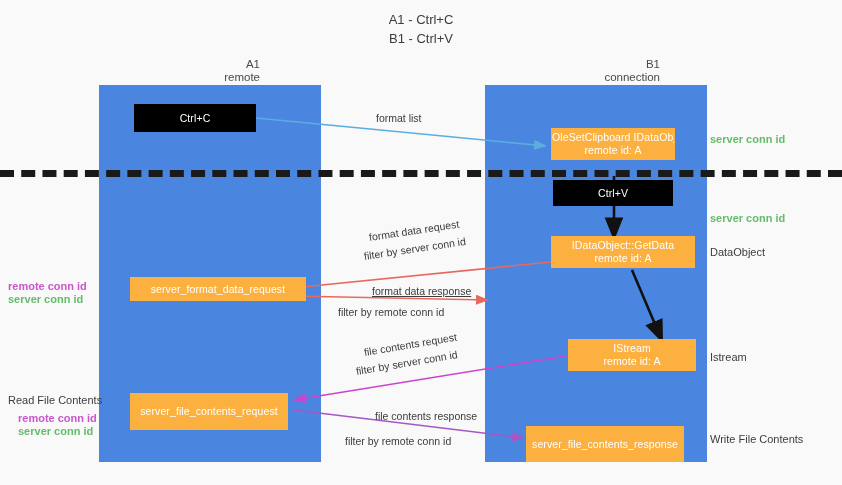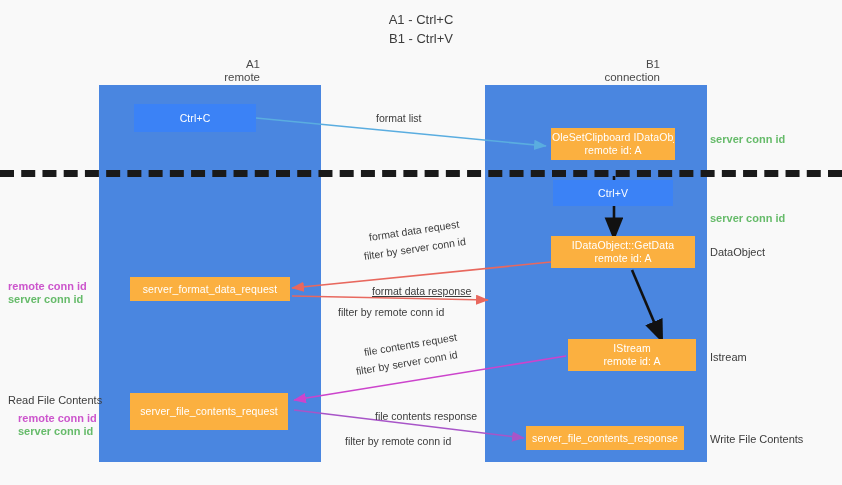--- a/index.html
+++ b/index.html
@@ -56,21 +56,21 @@
     display: flex;
     flex-direction: column;
     align-items: center;
     justify-content: center;
     text-align: center;
     color: #ffffff;
     font-size: 10.5px;
     line-height: 13px;
     letter-spacing: .1px;
   }
-  .box.green  { background: #3b82f6; }
+  .box.green  { background: #000000; }
   .box.orange { background: #fbb040; }
   .box .l2 { display: block; }
 
   
   .lbl {
     position: absolute;
     font-size: 10.5px;
     line-height: 14px;
     color: #3c3c3c;
     white-space: nowrap;
@@ -164,35 +164,35 @@
 
   <div class="box green" style="left:553px; top:180px; width:120px; height:26px;">
     <span>Ctrl+V</span>
   </div>
 
   <div class="box orange" style="left:551px; top:236px; width:144px; height:32px;">
     <span>IDataObject::GetData</span>
     <span class="l2">remote id: A</span>
   </div>
 
-  <div class="box orange" style="left:130px; top:277px; width:160px; height:24px;">
+  <div class="box orange" style="left:130px; top:277px; width:176px; height:24px;">
     <span>server_format_data_request</span>
   </div>
 
 
   <div class="box orange" style="left:568px; top:339px; width:128px; height:32px;">
     <span>IStream</span>
     <span class="l2">remote id: A</span>
   </div>
 
   <div class="box orange" style="left:130px; top:393px; width:158px; height:37px;">
     <span>server_file_contents_request</span>
   </div>
 
-  <div class="box orange" style="left:526px; top:426px; width:158px; height:24px;">
+  <div class="box orange" style="left:526px; top:426px; width:158px; height:36px;">
     <span>server_file_contents_response</span>
   </div>
 
   <div class="divider" style="top:170px;"></div>
 
   <div class="lbl" style="left:376px; top:111px;">format list</div>
 
   <div class="lbl rot-a" style="left:369px; top:230px;">format data request</div>
   <div class="lbl rot-a" style="left:364px; top:249px;">
     <span class="plain">filter by</span>

